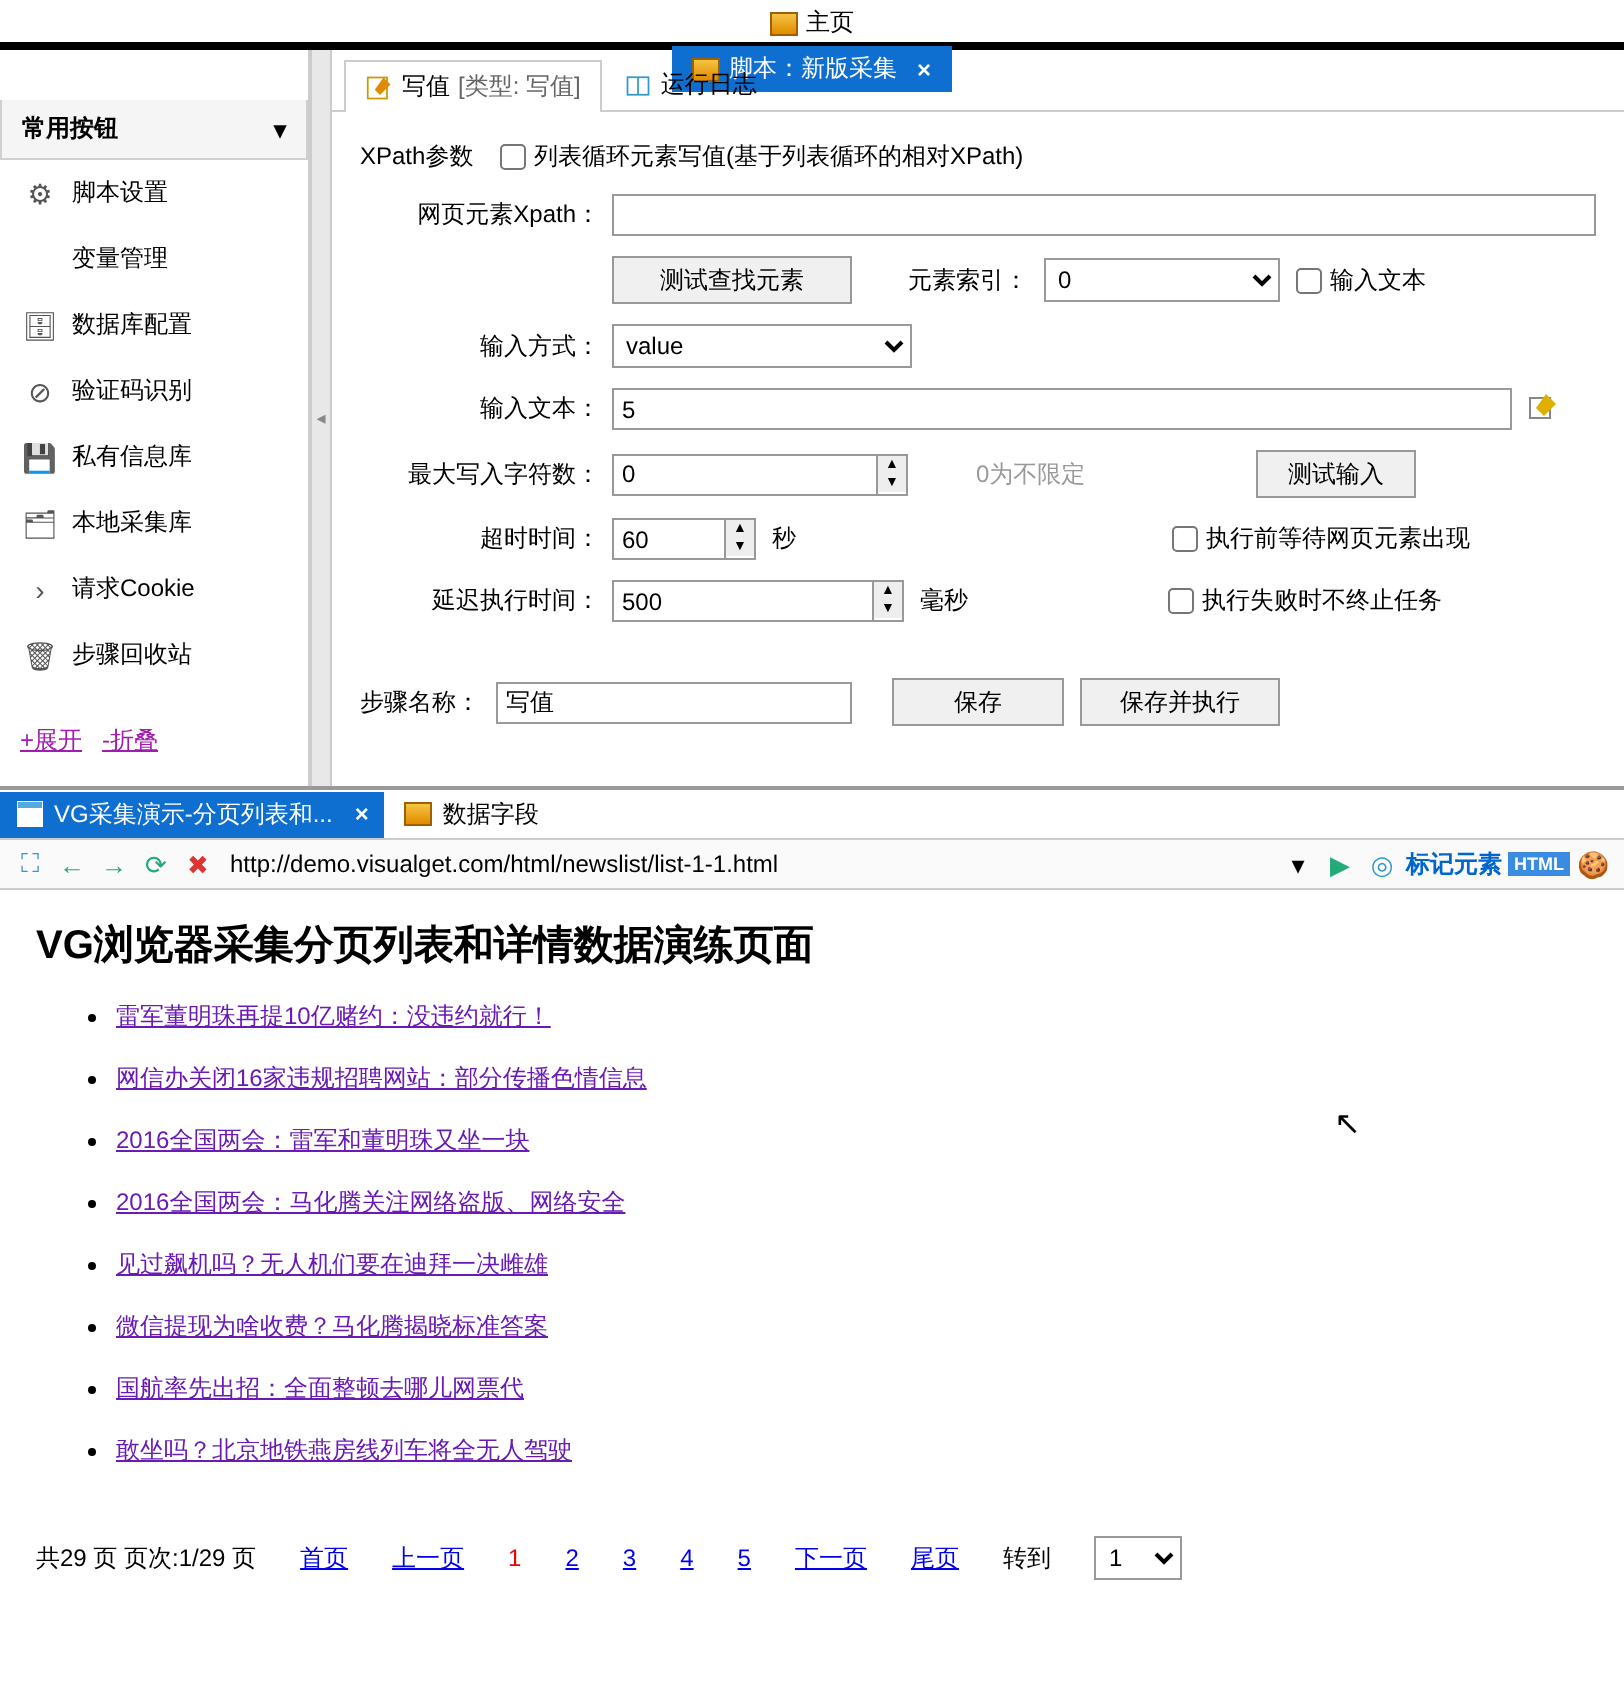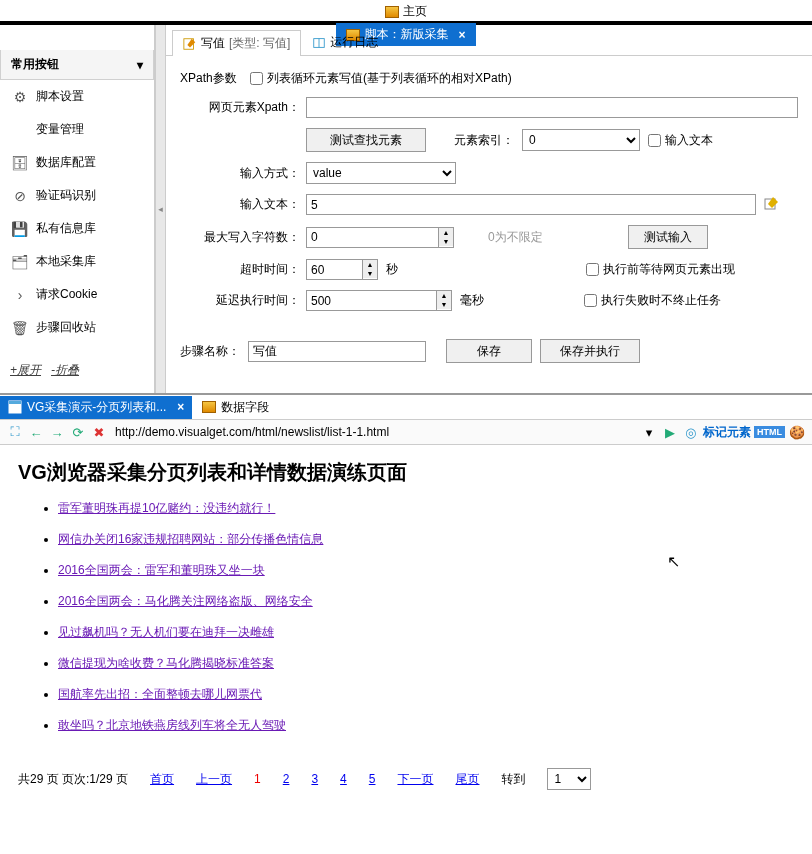--- a/index.html
+++ b/index.html
@@ -14,21 +14,21 @@
 
 
 .main-area { display: flex; border-bottom: 1px solid #999; }
 
 
 .sidebar { width: 155px; border-right: 1px solid #ccc; background: #fff; padding-bottom: 10px; }
 .sidebar-header { display: flex; align-items: center; justify-content: space-between; padding: 6px 10px; font-weight: bold; border: 1px solid #d0d0d0; border-top: none; background: #f5f5f5; margin-top: 25px; }
 .sidebar-item { display: flex; align-items: center; gap: 8px; padding: 8px 12px; cursor: pointer; }
 .sidebar-icon { width: 16px; height: 16px; display: inline-flex; align-items: center; justify-content: center; font-size: 14px; color: #555; }
 .sidebar-links { padding: 18px 10px 4px; display: flex; gap: 10px; }
-.sidebar-links a { color: #404040; text-decoration: underline; cursor: pointer; font-style: italic; }
+.sidebar-links a { color: #a21caf; text-decoration: underline; cursor: pointer; }
 
 
 .splitter { width: 11px; background: #e8e8e8; border-left: 1px solid #ccc; border-right: 1px solid #ccc; display: flex; align-items: center; justify-content: center; font-size: 9px; color: #888; }
 
 
 .form-panel { flex: 1; padding: 0; }
 .sub-tabs { display: flex; align-items: center; border-bottom: 1px solid #ccc; padding: 4px 6px 0; gap: 0; }
 .sub-tab { display: flex; align-items: center; gap: 4px; padding: 4px 10px; border: 1px solid transparent; border-bottom: none; cursor: pointer; }
 .sub-tab.active { border-color: #ccc; background: #fff; position: relative; top: 1px; }
 .sub-tab-icon { width: 14px; height: 14px; }

